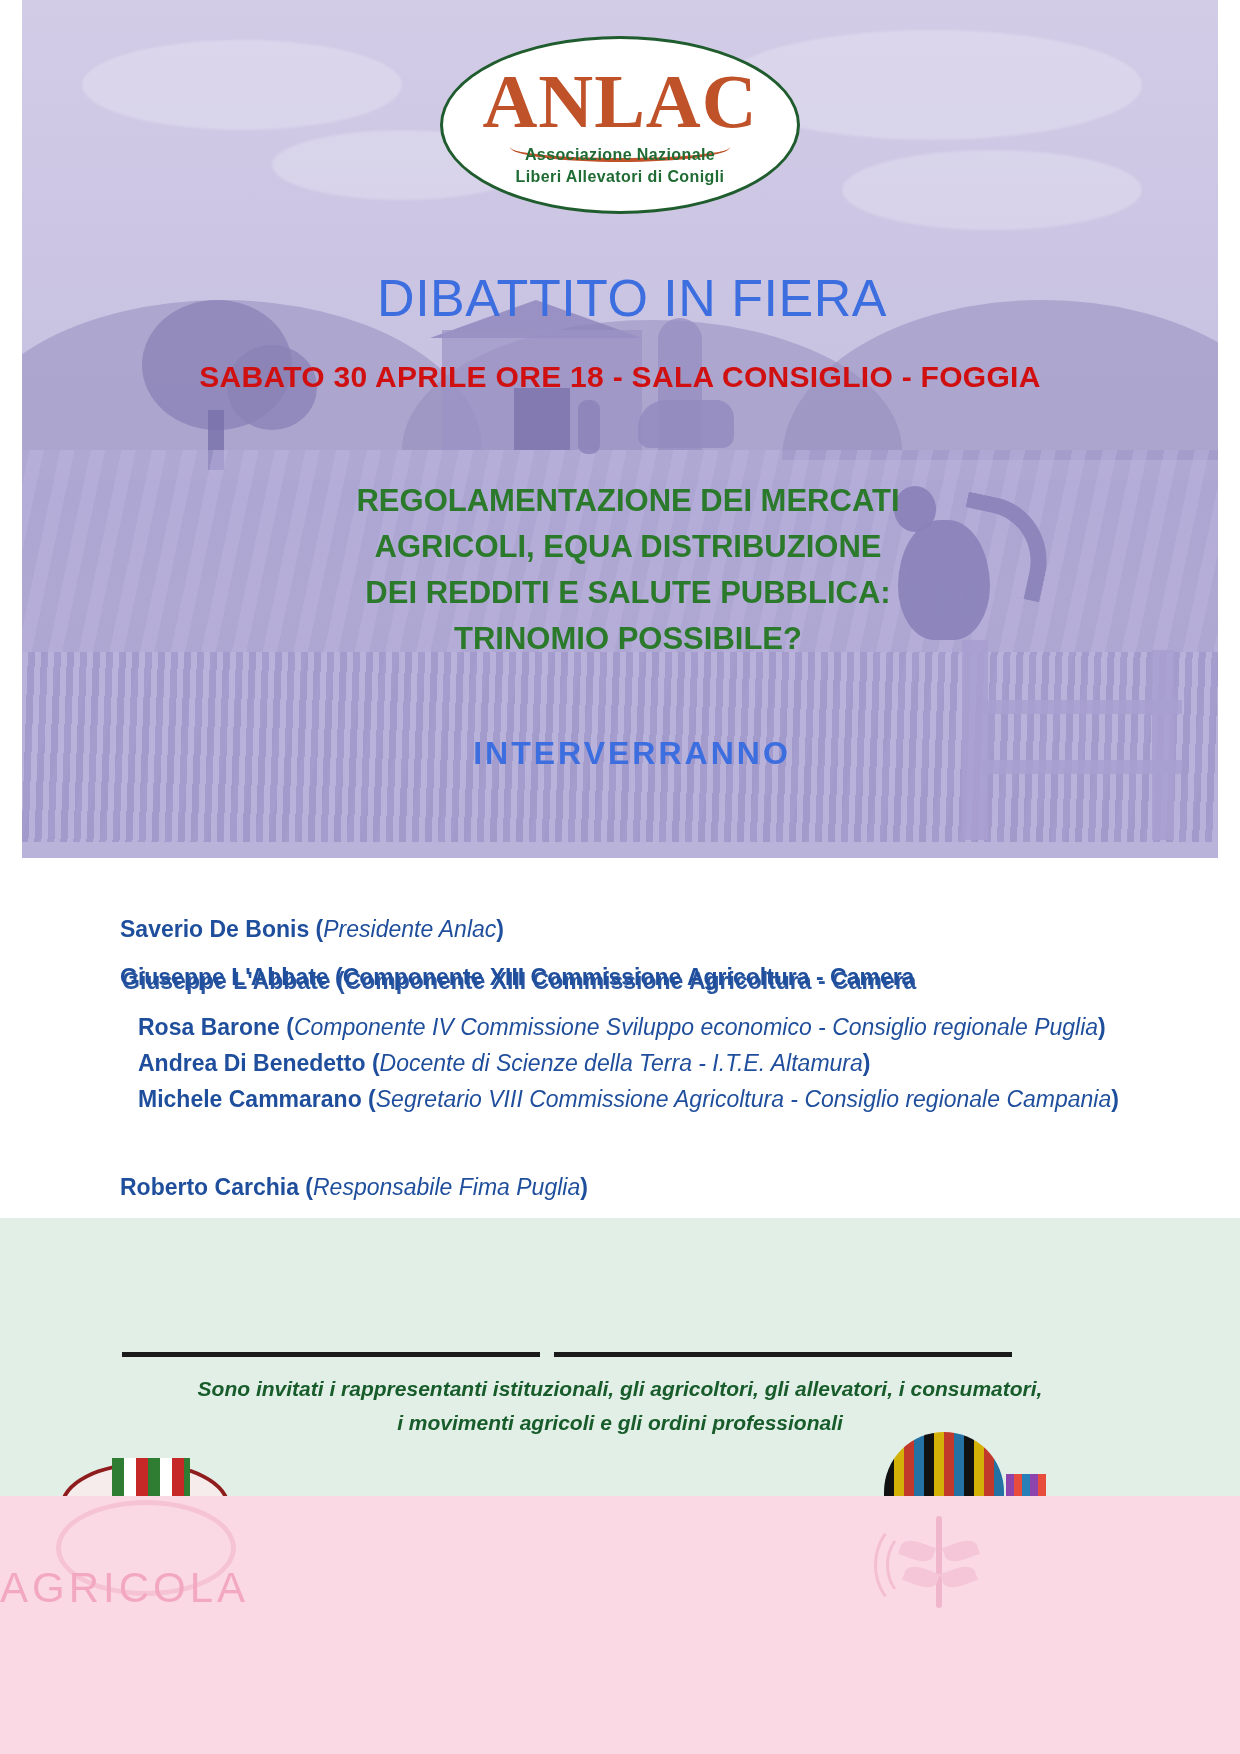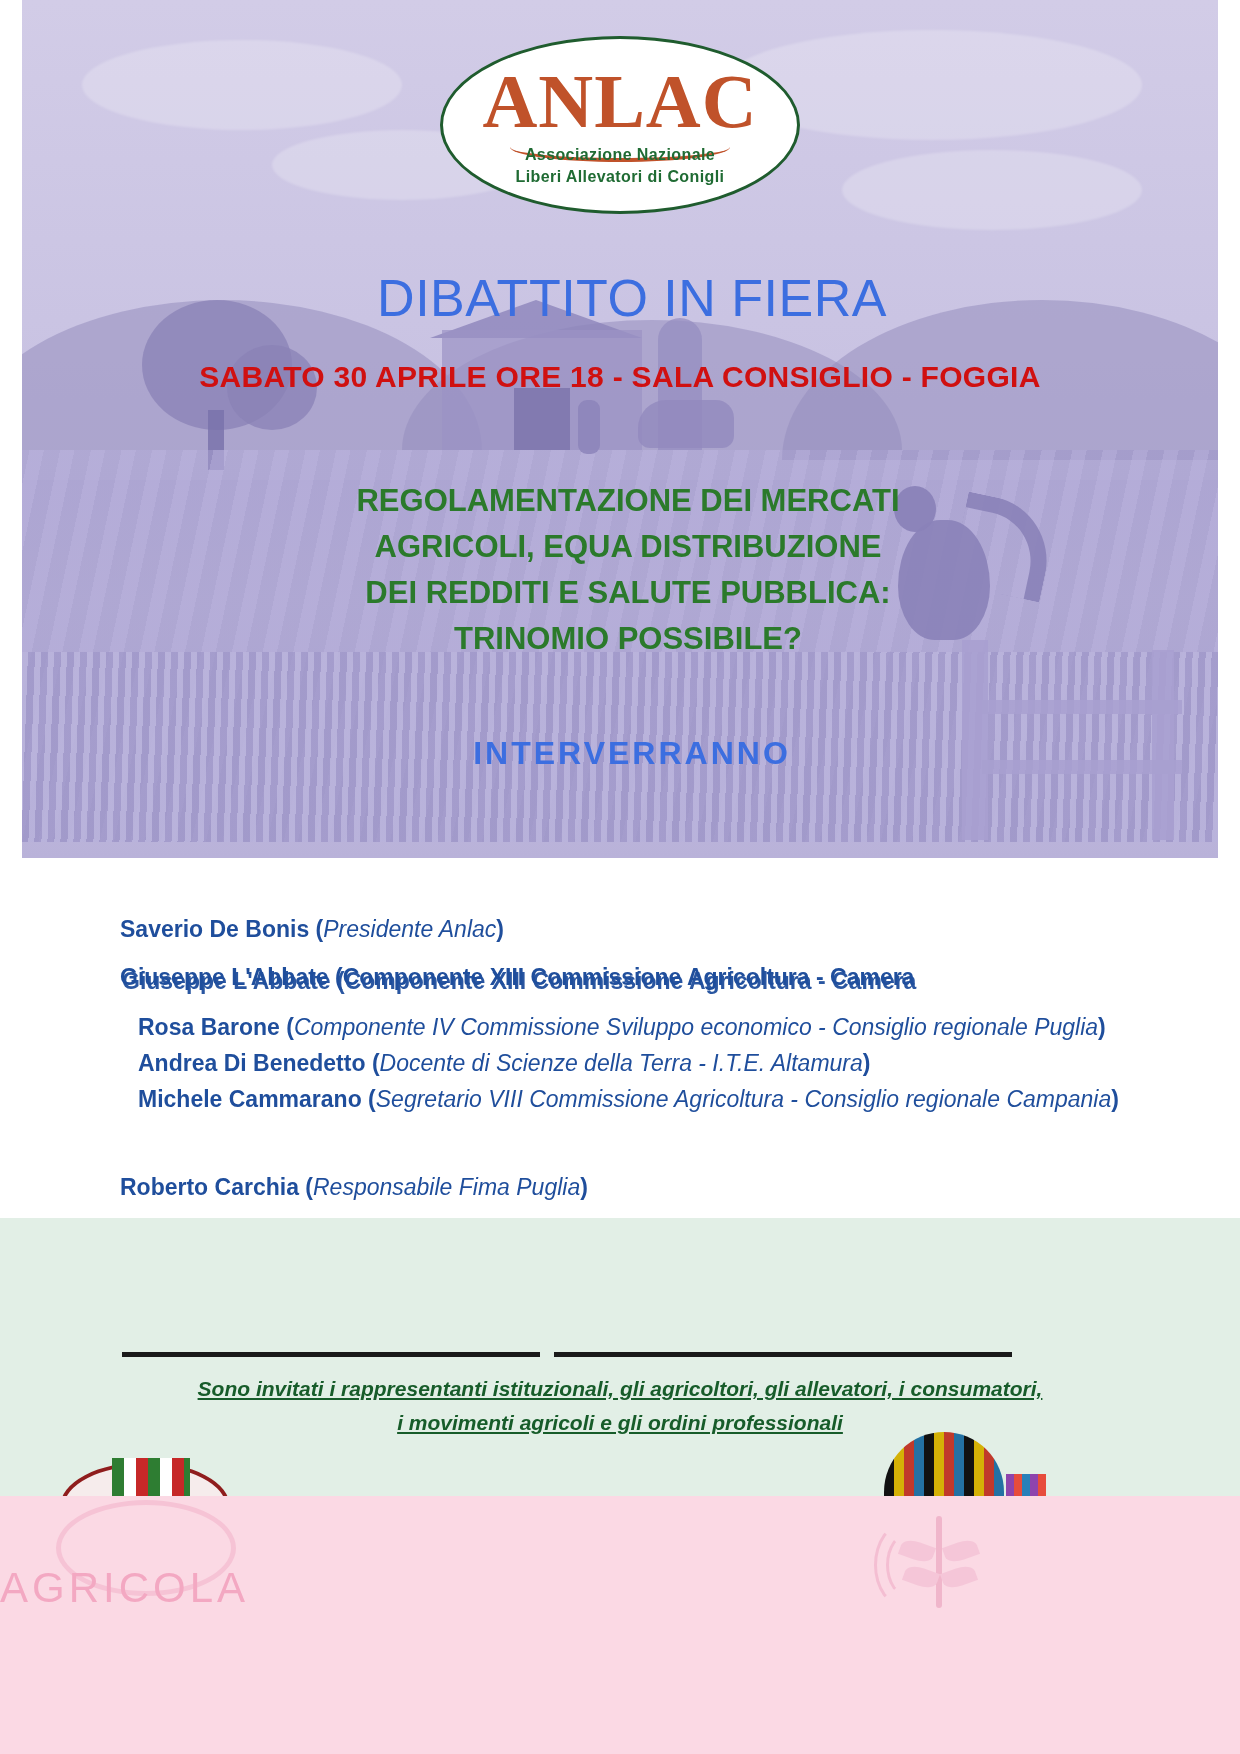--- a/index.html
+++ b/index.html
@@ -349,21 +349,20 @@
     position: absolute;
     left: 90px;
     top: 1372px;
     width: 1060px;
     text-align: center;
     color: #175c2a;
     font-size: 21px;
     font-weight: bold;
     font-style: italic;
     line-height: 34px;
-    text-decoration: underline;
   }
 
   
   .fima-logo {
     position: absolute;
     left: 60px;
     top: 1462px;
     width: 170px;
     height: 90px;
     border: 4px solid #8f1d1d;

